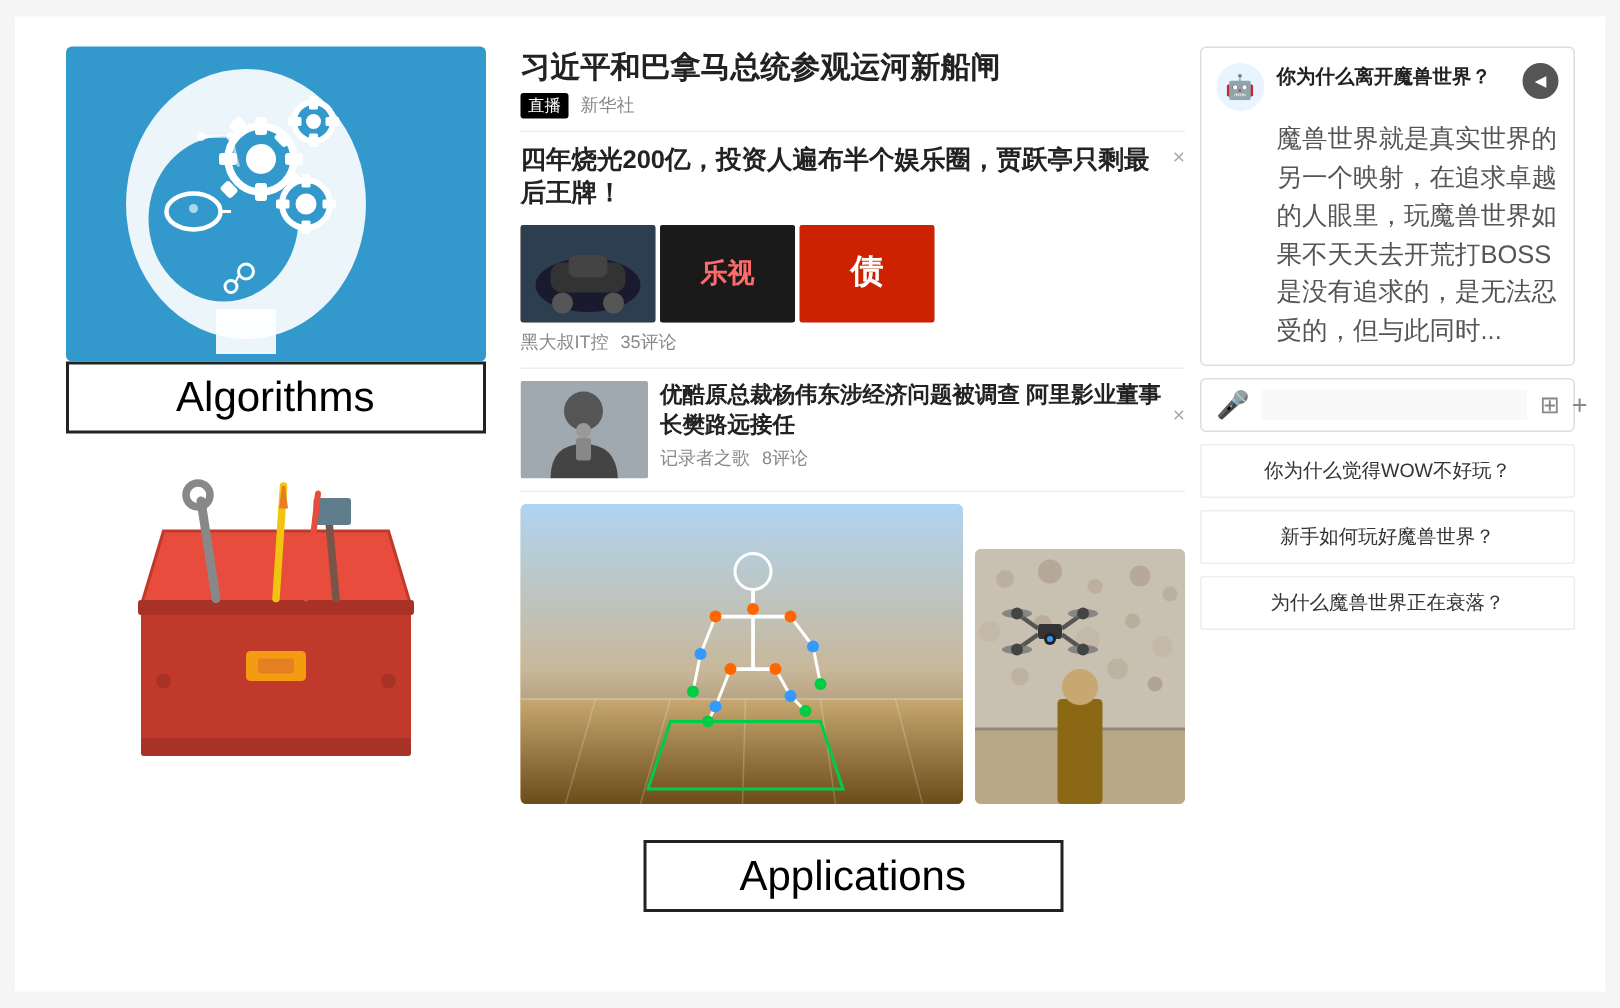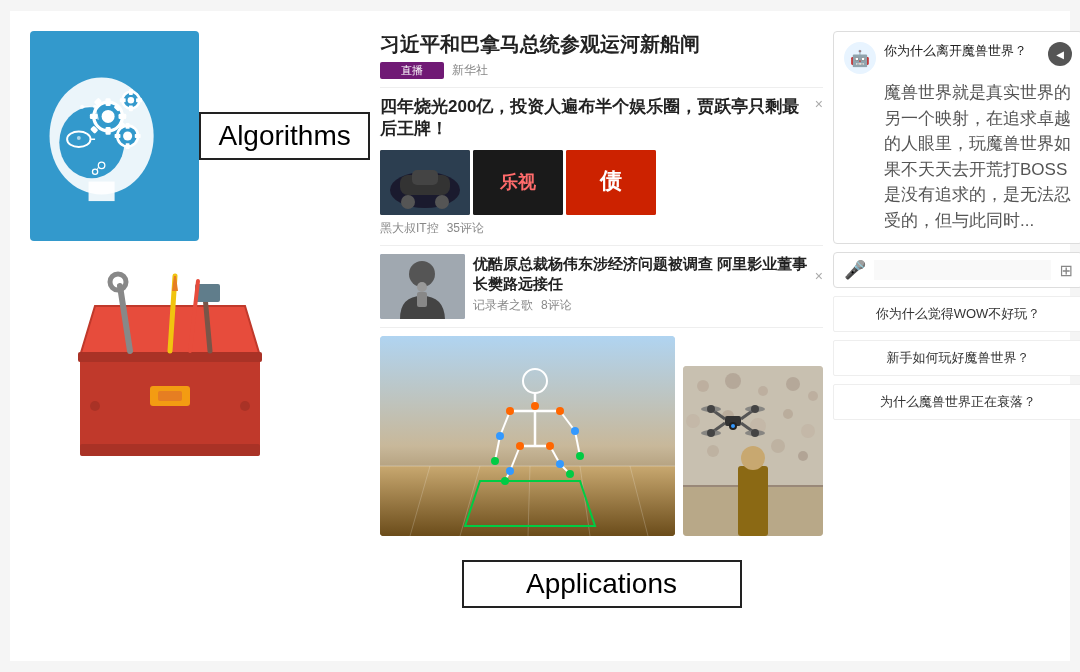--- a/index.html
+++ b/index.html
@@ -24,21 +24,21 @@
     }
     
     .left-column {
       width: 340px;
       display: flex;
       flex-direction: column;
       gap: 20px;
     }
     .card {
       display: flex;
-      flex-direction: row;
+      flex-direction: column;
       align-items: center;
       gap: 0px;
     }
     .card-image {
       width: 280px;
       height: 210px;
       object-fit: cover;
       display: flex;
       align-items: center;
       justify-content: center;
@@ -114,24 +114,24 @@
       margin-bottom: 4px;
     }
     .news-meta {
       font-size: 12px;
       color: #888;
       display: flex;
       gap: 8px;
       align-items: center;
     }
     .news-tag {
-      background: #701a75;
+      background: #000000;
       color: white;
       font-size: 11px;
-      padding: 1px 21px;
+      padding: 1px 5px;
       border-radius: 2px;
     }
     .news-with-thumb {
       display: flex;
       gap: 8px;
       align-items: flex-start;
     }
     .news-thumb {
       width: 85px;
       height: 65px;
@@ -212,21 +212,21 @@
       background: #e8f4ff;
       border-radius: 50%;
       display: flex;
       align-items: center;
       justify-content: center;
       font-size: 16px;
       flex-shrink: 0;
     }
     .chat-question {
       font-size: 13px;
-      font-weight: normal;
+      font-weight: bold;
       color: #222;
       flex: 1;
     }
     .volume-icon {
       width: 24px;
       height: 24px;
       background: #555;
       color: white;
       border-radius: 50%;
       display: flex;

